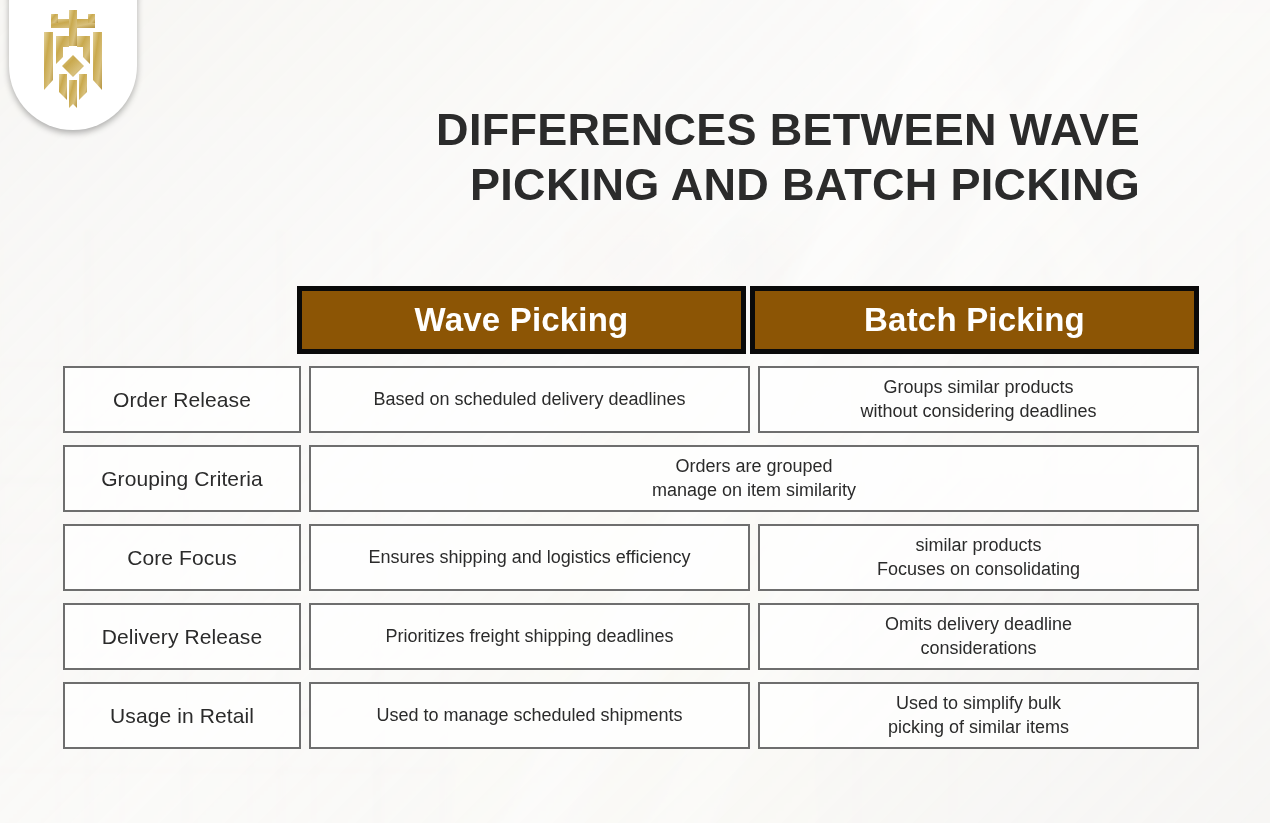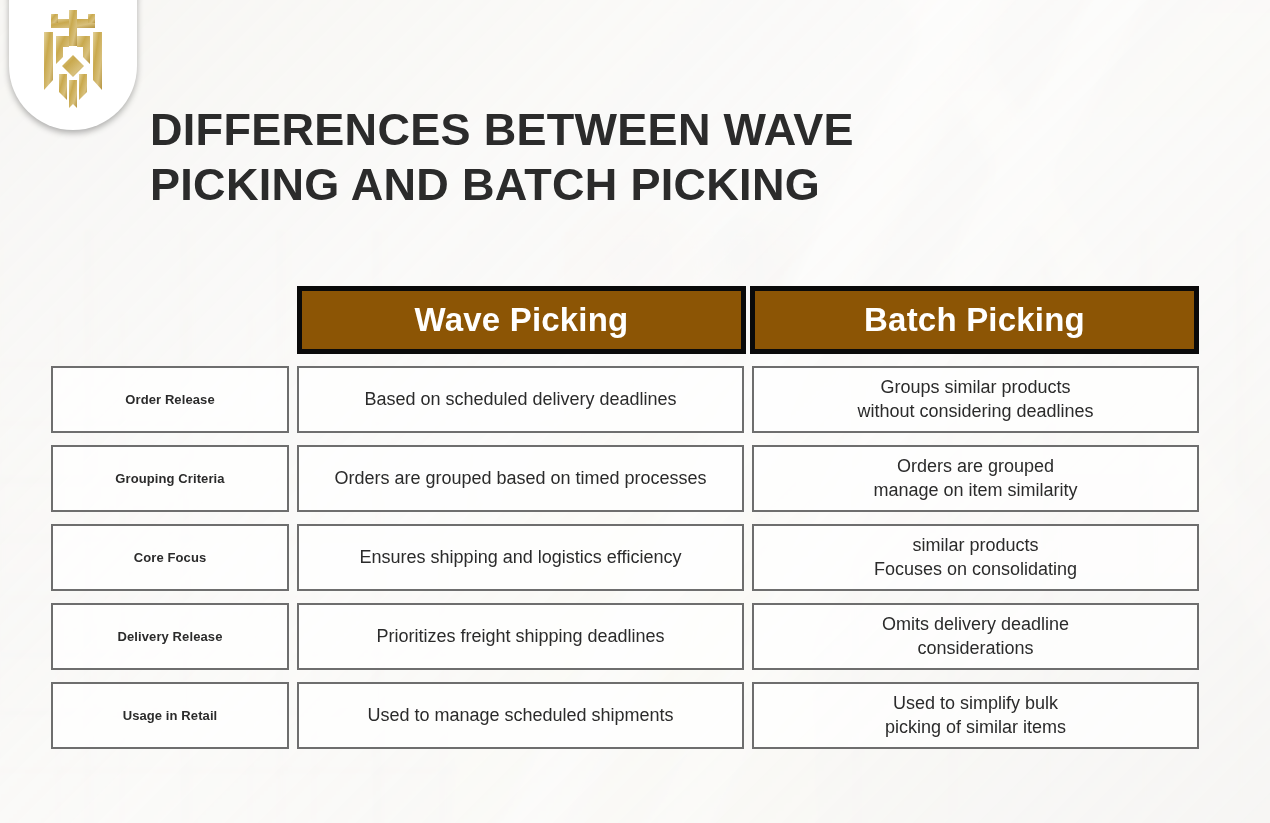--- a/index.html
+++ b/index.html
@@ -130,21 +130,21 @@
     padding-bottom: 22px;
   }
   .logo-badge svg { display: block; }
 
   
   .title {
     position: absolute;
     left: 150px; top: 103px;
     width: 990px;
     z-index: 5;
-    text-align: left;
+    text-align: right;
     color: #2b2b2b;
     font-size: 45px;
     font-weight: 700;
     line-height: 1.22;
     letter-spacing: 0.3px;
     text-transform: uppercase;
   }
   .title-line { display: block; white-space: nowrap; }
 
   
@@ -189,23 +189,24 @@
     justify-content: center;
     text-align: center;
     min-height: 67px;
     padding: 6px 12px;
     color: #2b2b2b;
   }
 
   .cell-label {
     width: 238px;
     flex: 0 0 238px;
-    font-size: 13px;
-    font-weight: 700;
+    font-size: 21px;
+    font-weight: 400;
     letter-spacing: 0.1px;
+    margin-left: 12px;
   }
 
   .cell-value {
     flex: 1 1 0;
     font-size: 18px;
     font-weight: 400;
     line-height: 1.28;
   }
   .cell-value span { display: block; }
 </style>
@@ -286,25 +287,20 @@
         <span>Groups similar products</span>
         <span>without considering deadlines</span>
       </div>
     </div>
   </div>
 
   <div class="body-row">
     <div class="cell cell-label">Grouping Criteria</div>
     <div class="cell cell-value">
       <div>
-          <span>Orders are grouped based on timed processes</span>
-        </div>
-    </div>
-    <div class="cell cell-value">
-      <div>
         <span>Orders are grouped</span>
         <span>manage on item similarity</span>
       </div>
     </div>
   </div>
 
   <div class="body-row">
     <div class="cell cell-label">Core Focus</div>
     <div class="cell cell-value">
       <div>

